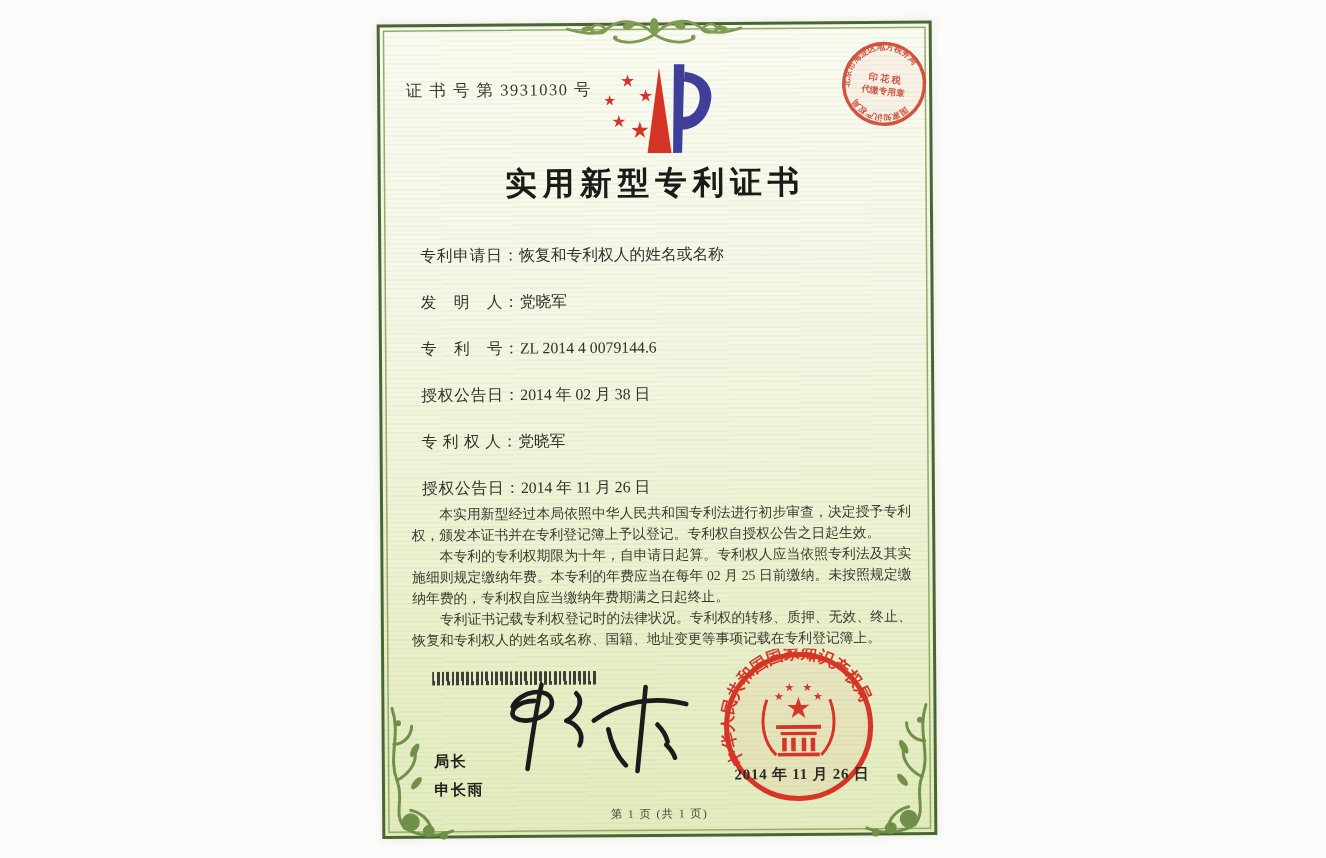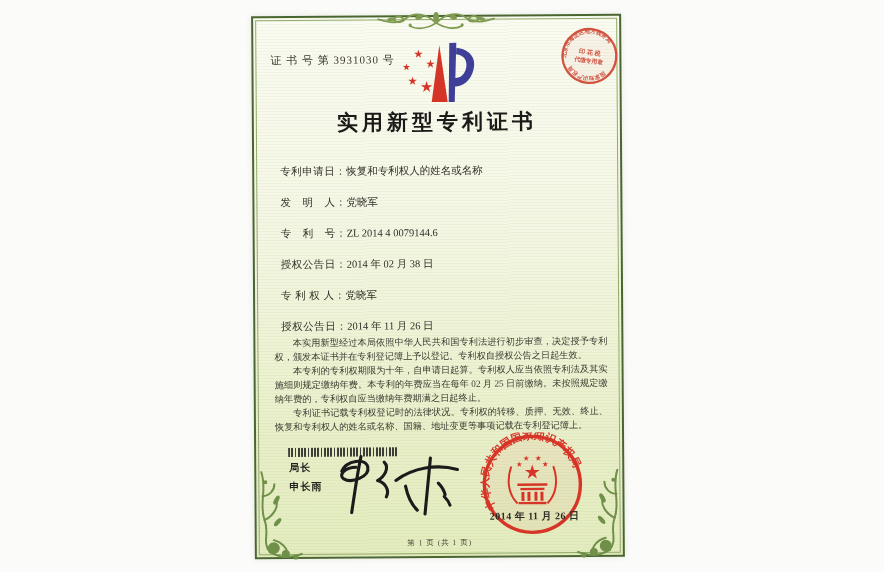--- a/index.html
+++ b/index.html
@@ -39,21 +39,21 @@
     position:absolute;left:19px;top:318px;width:333px;
     font-size:9.2px;line-height:14px;text-align:justify;color:#3b3a30;
   }
   .paragraphs p{margin:0;text-indent:2em;}
   .barcode{
     position:absolute;left:32px;top:430px;width:110px;height:9px;
     background:repeating-linear-gradient(90deg,#20201e 0px,#20201e 1.5px,rgba(0,0,0,0) 1.5px,rgba(0,0,0,0) 3px,#20201e 3px,#20201e 5px,rgba(0,0,0,0) 5px,rgba(0,0,0,0) 6.5px);
     opacity:.85;
   }
   .director{
-    position:absolute;left:33px;top:440px;
+    position:absolute;left:33px;top:481px;
     font-family:"Liberation Sans","DejaVu Sans",sans-serif;
     font-size:10px;font-weight:bold;line-height:19px;color:#23211d;letter-spacing:1px;
   }
   .signature{position:absolute;left:72px;top:432px;width:135px;height:70px;}
   .seal{position:absolute;left:224px;top:416px;width:104px;height:104px;opacity:.93;}
   .seal-date{
     position:absolute;left:220px;top:493px;width:116px;text-align:center;
     font-size:10px;font-weight:bold;color:#2e2b24;letter-spacing:.5px;white-space:nowrap;
   }
   .footer{

